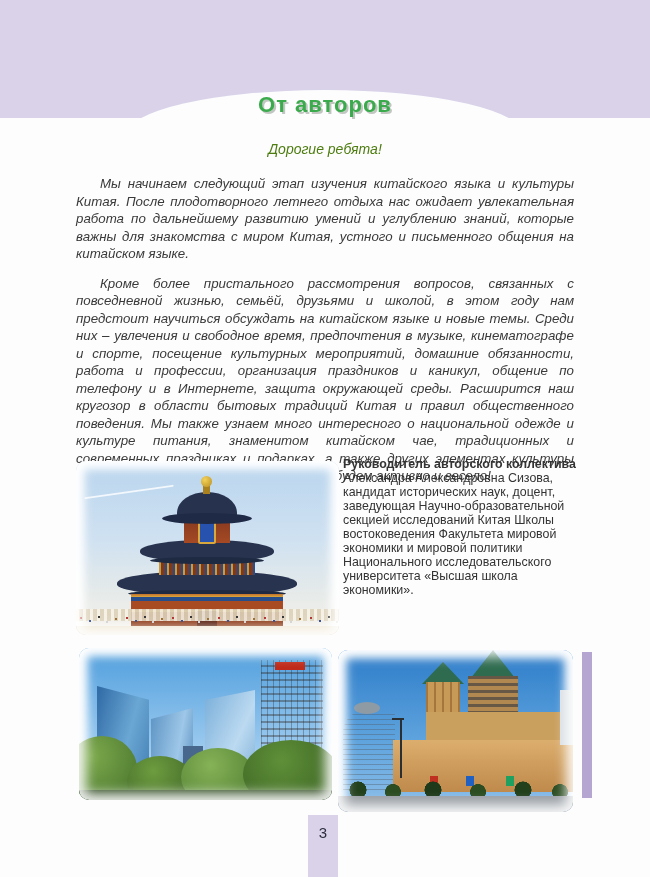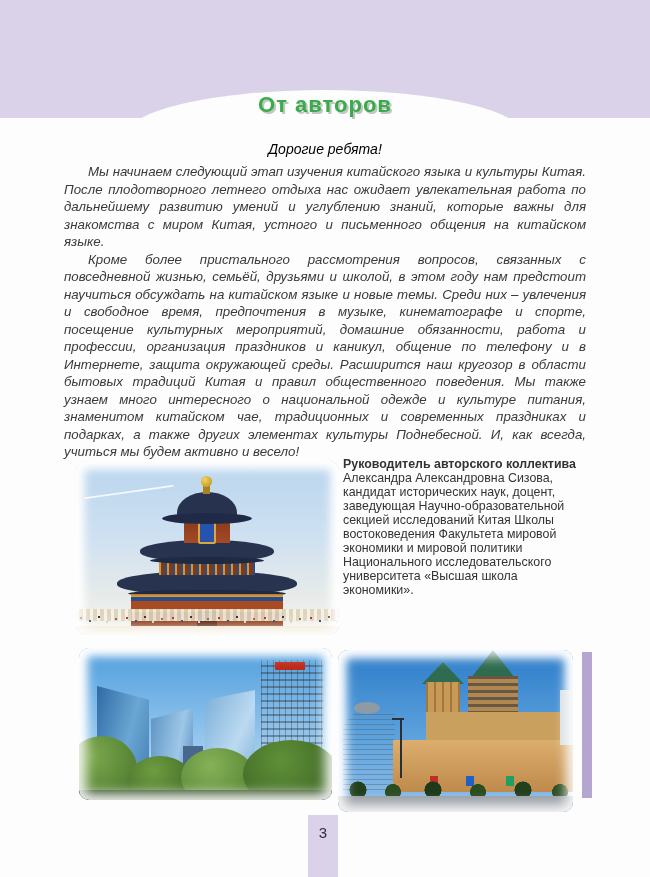--- a/index.html
+++ b/index.html
@@ -15,28 +15,28 @@
     background:#fdfdfe;border-radius:50%;
   }
   .page-title{
     position:absolute;left:0;top:92px;width:650px;text-align:center;
     font-size:22px;font-weight:bold;letter-spacing:1px;color:#3aaa4c;
     text-shadow:2px 2px 0 rgba(120,130,120,.45);
   }
   
   .greeting{
     position:absolute;left:63px;top:141px;width:524px;text-align:center;
-    font-style:italic;font-size:14px;color:#000000;
+    font-style:italic;font-size:14px;color:#4d7c0f;
   }
   .body-text{
     position:absolute;left:64px;top:163px;width:522px;
     font-style:italic;font-size:13.3px;line-height:17.5px;color:#3a3a3a;
     text-align:justify;
   }
-  .body-text p{margin:0;text-indent:24px;}
+  .body-text p{margin:12px;text-indent:24px;}
   .author-block{
     position:absolute;left:343px;top:457px;width:247px;
     font-size:12.4px;line-height:14px;color:#333;text-align:left;
   }
   .author-block .heading{font-weight:bold;}
   
   .page-tab{
     position:absolute;left:308px;top:815px;width:30px;height:62px;background:#d9d2e9;
   }
   .page-num{

